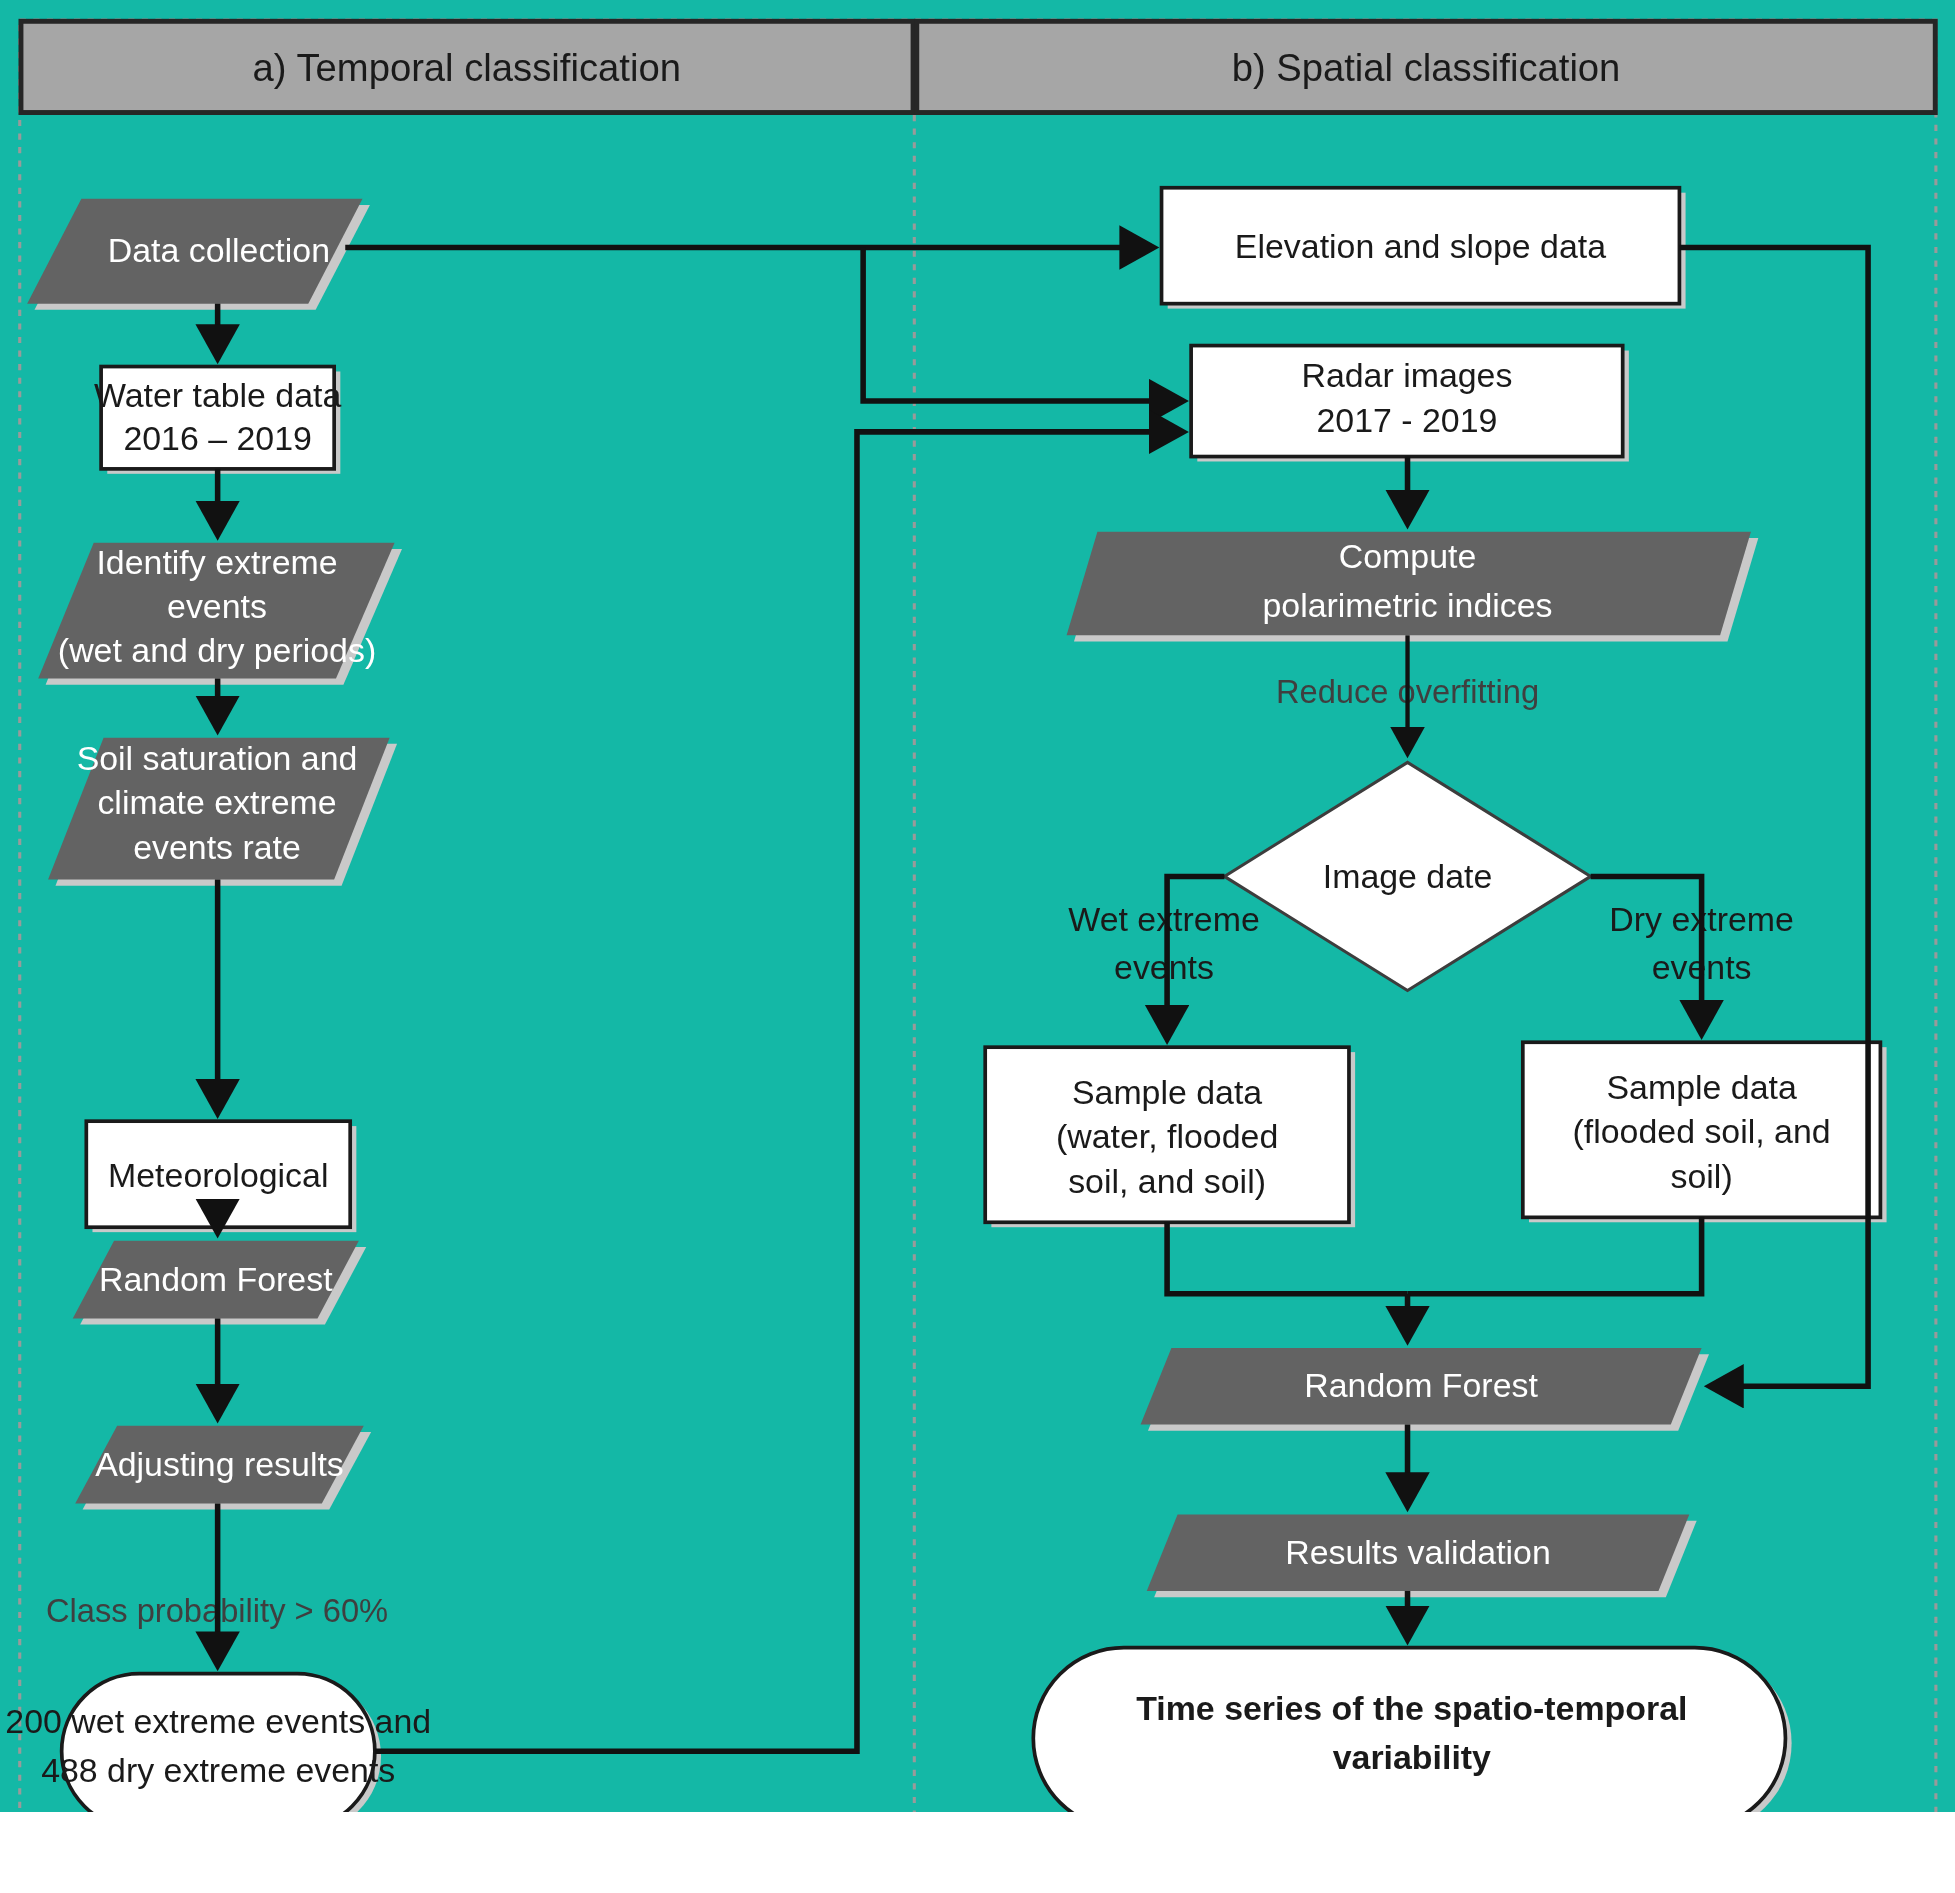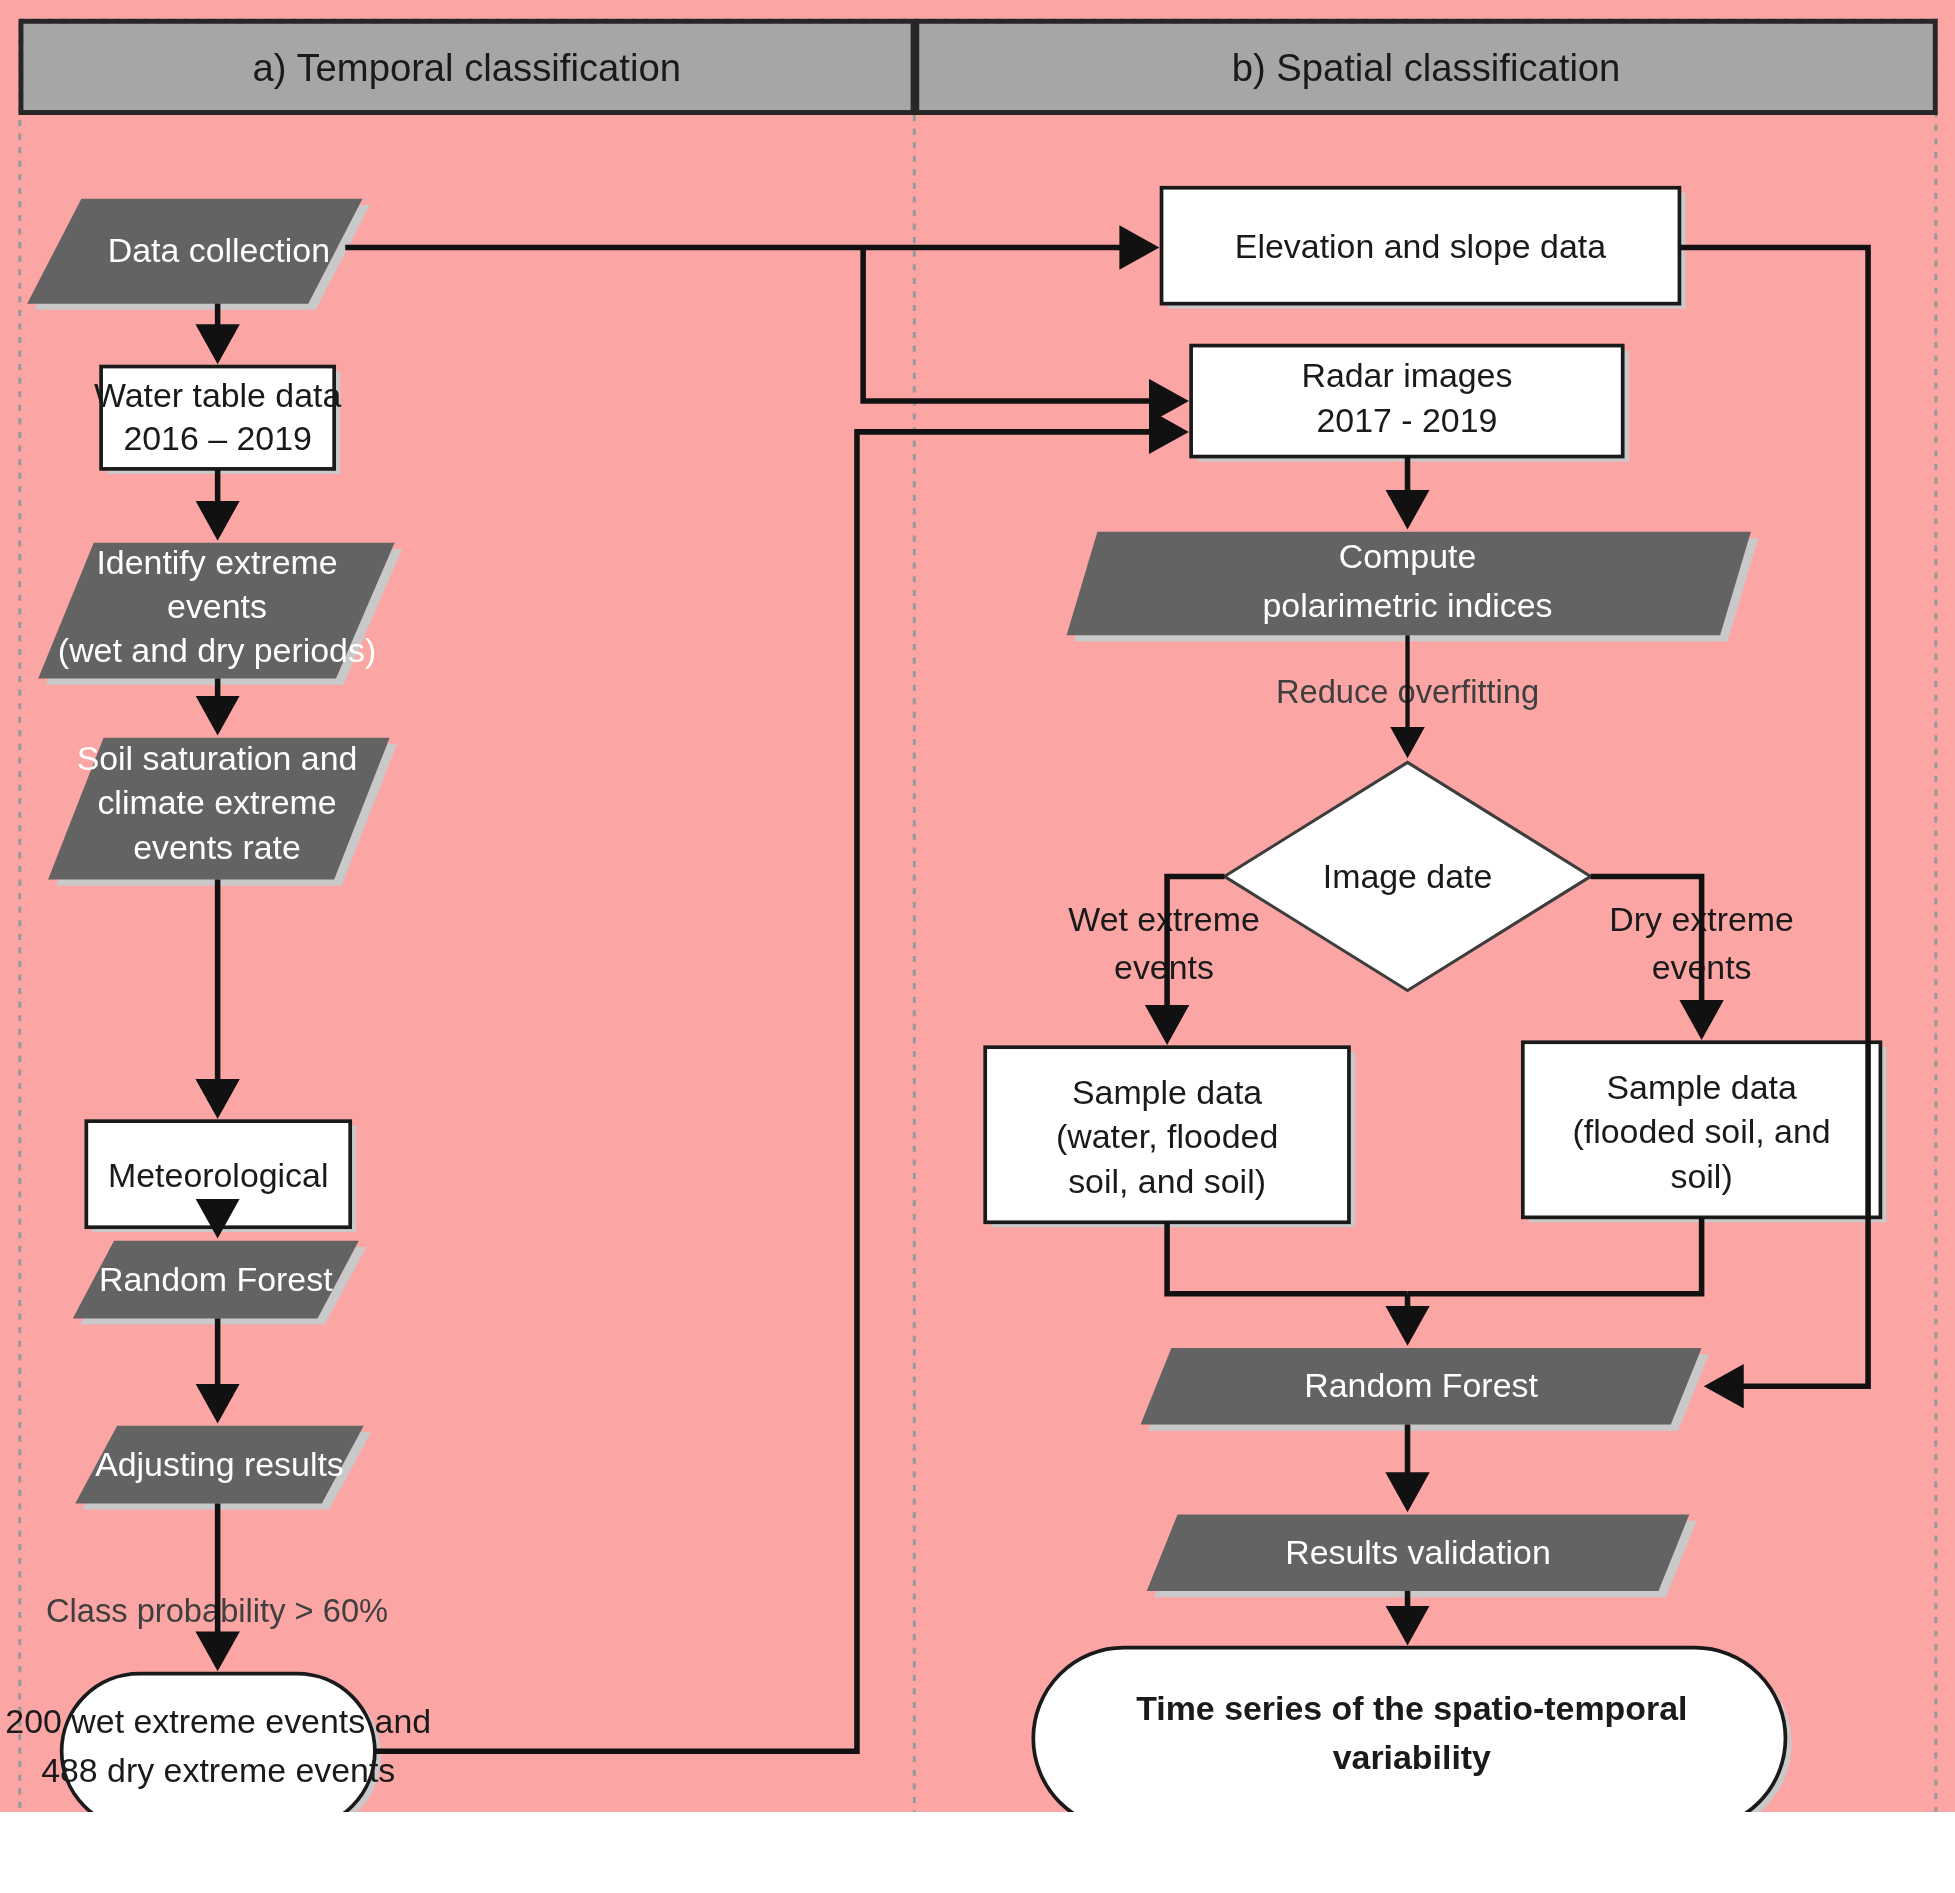--- a/index.html
+++ b/index.html
@@ -7,21 +7,21 @@
     padding: 0;
     background: #ffffff;
   }
   body {
     font-family: "Liberation Sans", sans-serif;
   }
   #root {
     position: relative;
     width: 1955px;
     height: 1812px;
-    background: #fca5a5;
+    background: #14b8a6;
     overflow: hidden;
   }
   svg.flow {
     position: absolute;
     left: 0;
     top: 0;
     width: 1955px;
     height: 1894px;
   }
   .panel-border {

